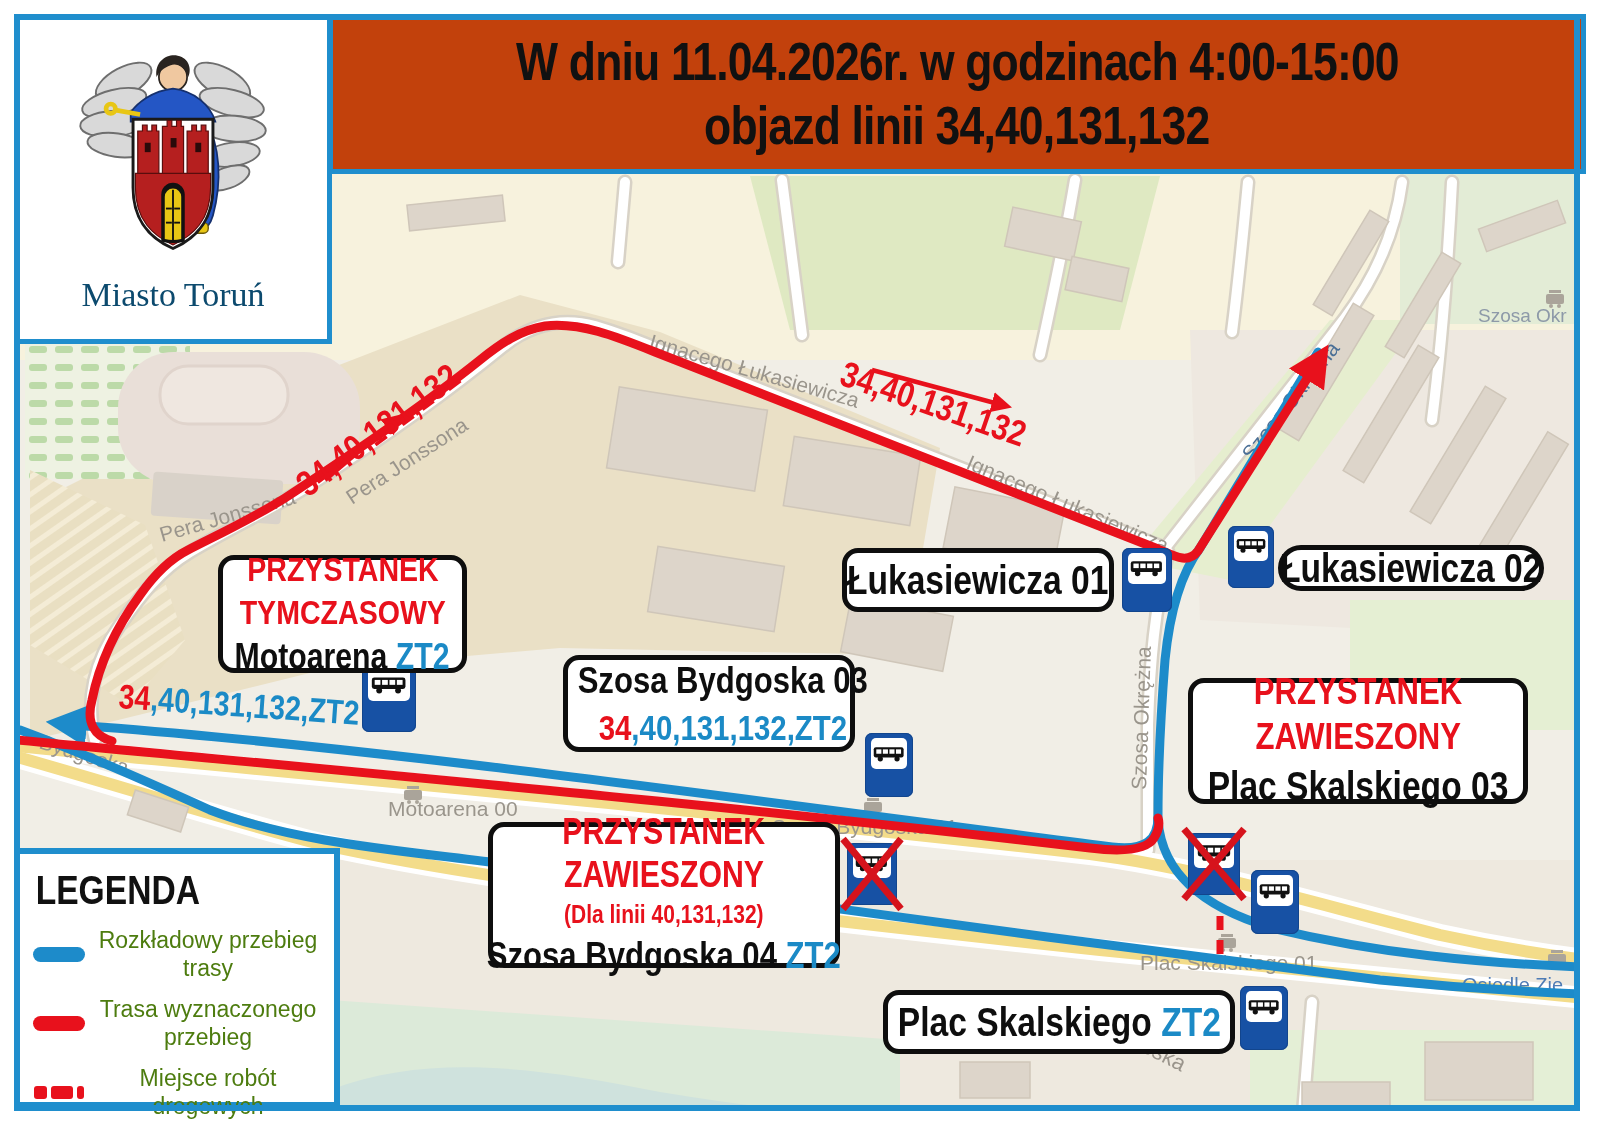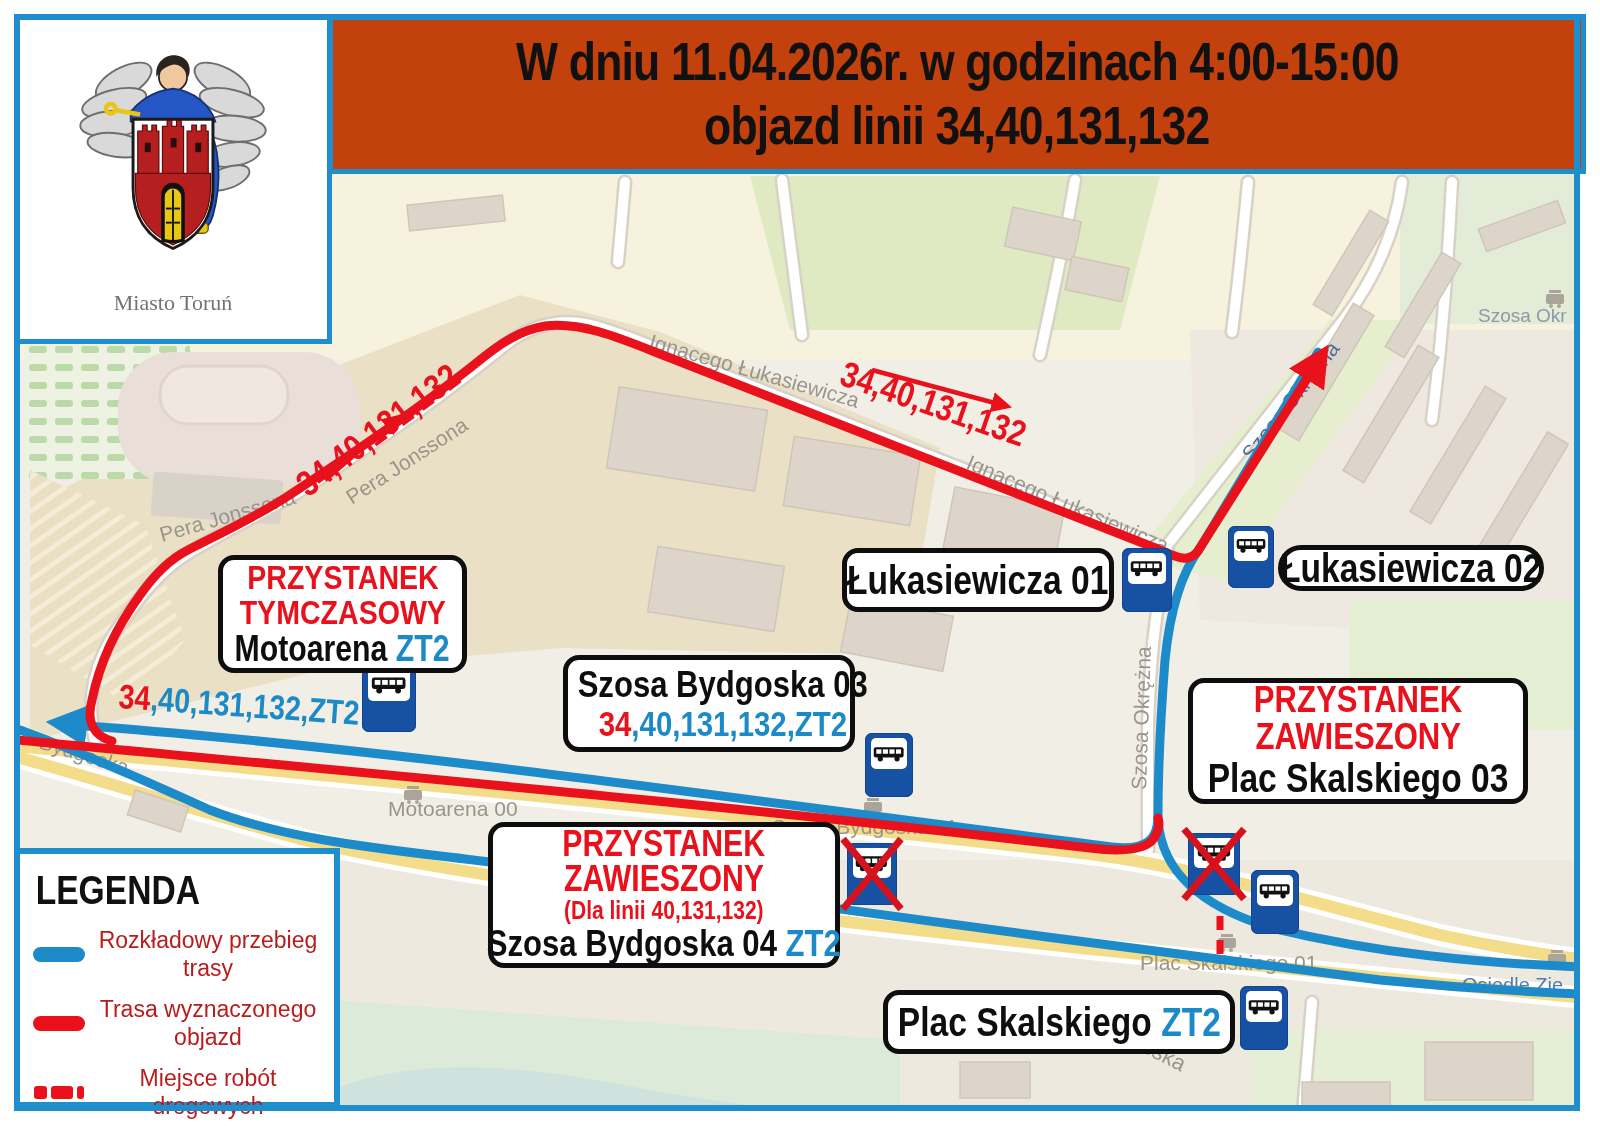--- a/index.html
+++ b/index.html
@@ -13,34 +13,34 @@
   .sx{display:inline-block;transform:scaleX(.84);transform-origin:50% 50%;white-space:nowrap;}
   .b{font-weight:bold;}
   
   #titlebox{position:absolute;left:328px;top:14px;width:1258px;height:160px;background:#c2410c;
             border:5px solid #1f8ecd;z-index:40;display:flex;flex-direction:column;
             align-items:center;justify-content:center;box-sizing:border-box;}
   #titlebox .tl{font-size:53px;font-weight:bold;color:#111;line-height:64px;letter-spacing:-1px;}
   
   #logobox{position:absolute;left:14px;top:14px;width:318px;height:330px;background:#fff;
            border:5px solid #1f8ecd;z-index:40;box-sizing:border-box;text-align:center;}
-  #logobox .caption{font-family:"Liberation Serif",serif;font-size:22px;color:#737373;margin-top:14px;}
+  #logobox .caption{font-family:"Liberation Serif",serif;font-size:34px;color:#0c4a6e;margin-top:0;}
   
   #legend{position:absolute;left:14px;top:848px;width:326px;height:260px;background:#fff;
           border:6px solid #1f8ecd;z-index:40;box-sizing:border-box;}
   #legend .lt{text-align:center;font-size:40px;font-weight:bold;color:#111;margin-top:14px;letter-spacing:0px;}
   .lrow{display:flex;align-items:center;margin:13px 8px 0 8px;}
   .lswatch{width:62px;flex:0 0 62px;display:flex;align-items:center;justify-content:center;}
   .lbar{width:52px;height:15px;border-radius:8px;}
   .ldash{height:13px;border-radius:3px;display:inline-block;margin:0 2px;}
-  .ltext{flex:1;text-align:center;font-size:23px;color:#b91c1c;line-height:28px;}
+  .ltext{flex:1;text-align:center;font-size:23px;color:#4d7c0f;line-height:28px;}
   
   .mapbox{position:absolute;background:#fff;border:5px solid #0e0e0e;border-radius:16px;
           z-index:30;display:flex;flex-direction:column;align-items:center;justify-content:center;
-          box-sizing:border-box;text-align:center;}
+          box-sizing:border-box;text-align:center;gap:8px;}
   .red{color:#e8111c;} .blue{color:#1b8ac6;} .blk{color:#0e0e0e;}
   
   .stop{position:absolute;z-index:20;background:#1751a4;border-radius:7px;
         box-shadow:0 0 0 1px #12458d inset;}
   .stop .inner{position:absolute;left:12%;top:8%;width:76%;height:48%;background:#fff;
                border-radius:5px;display:flex;align-items:center;justify-content:center;}
   .stop .inner svg{width:88%;height:auto;display:block;}
   .stop svg.cross{position:absolute;left:-6px;top:-6px;z-index:2;overflow:visible;}
 </style>
 </head>
@@ -439,21 +439,21 @@
         <div>Rozkładowy przebieg</div>
         <div>trasy</div>
       </div>
     </div>
     <div class="lrow">
       <div class="lswatch">
           <div class="lbar" style="background:#e8111c;"></div>
         </div>
       <div class="ltext">
         <div>Trasa wyznaczonego</div>
-        <div>objazd</div>
+        <div>przebieg</div>
       </div>
     </div>
     <div class="lrow">
       <div class="lswatch">
         <span class="ldash" style="width:13px;background:#e8111c;"></span>
         <span class="ldash" style="width:22px;background:#e8111c;"></span>
         <span class="ldash" style="width:7px;background:#e8111c;"></span>
       </div>
       <div class="ltext">
         <div>Miejsce robót</div>

